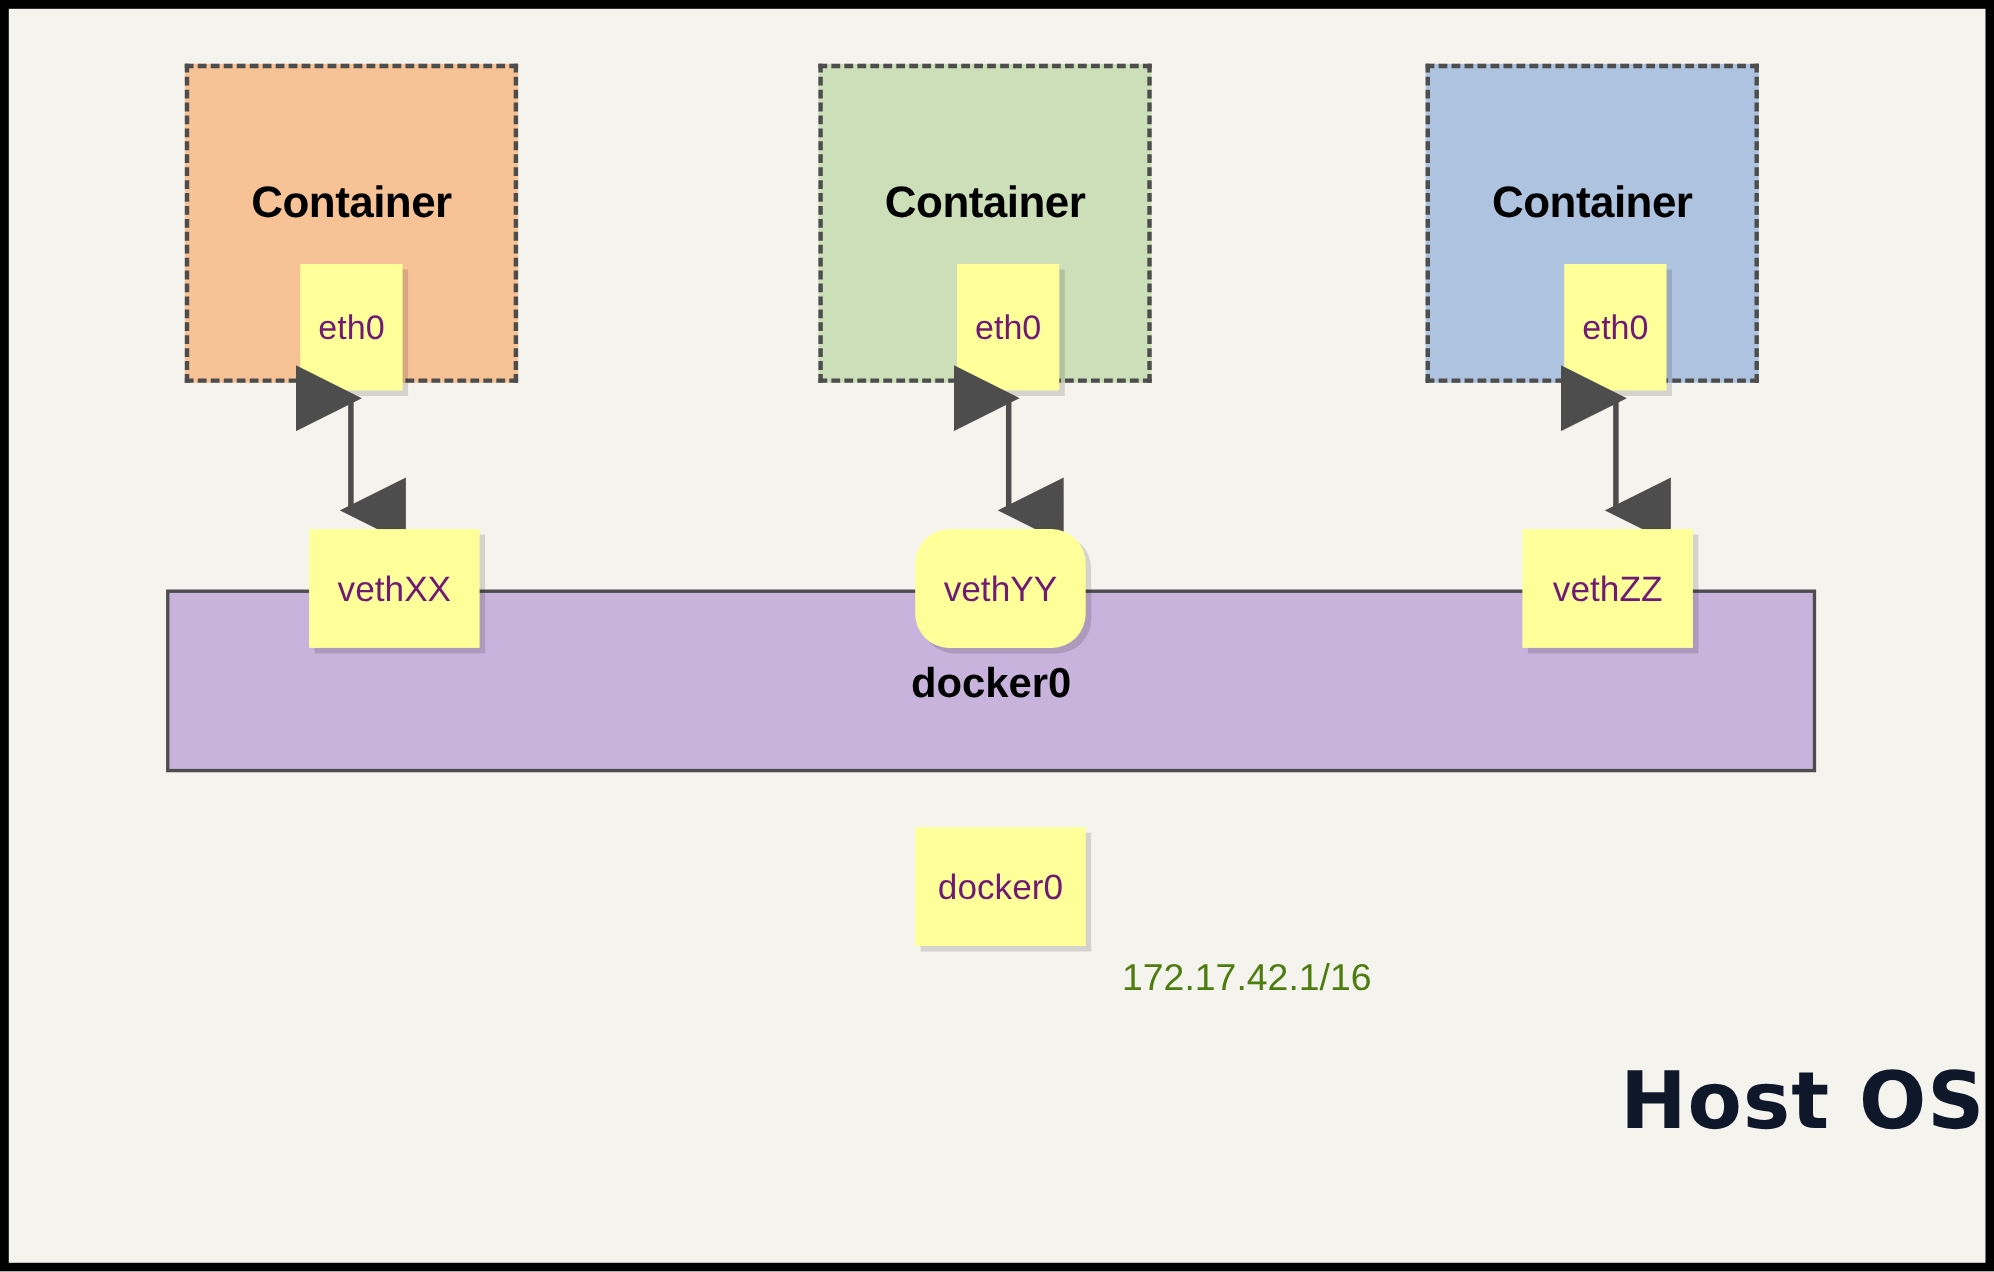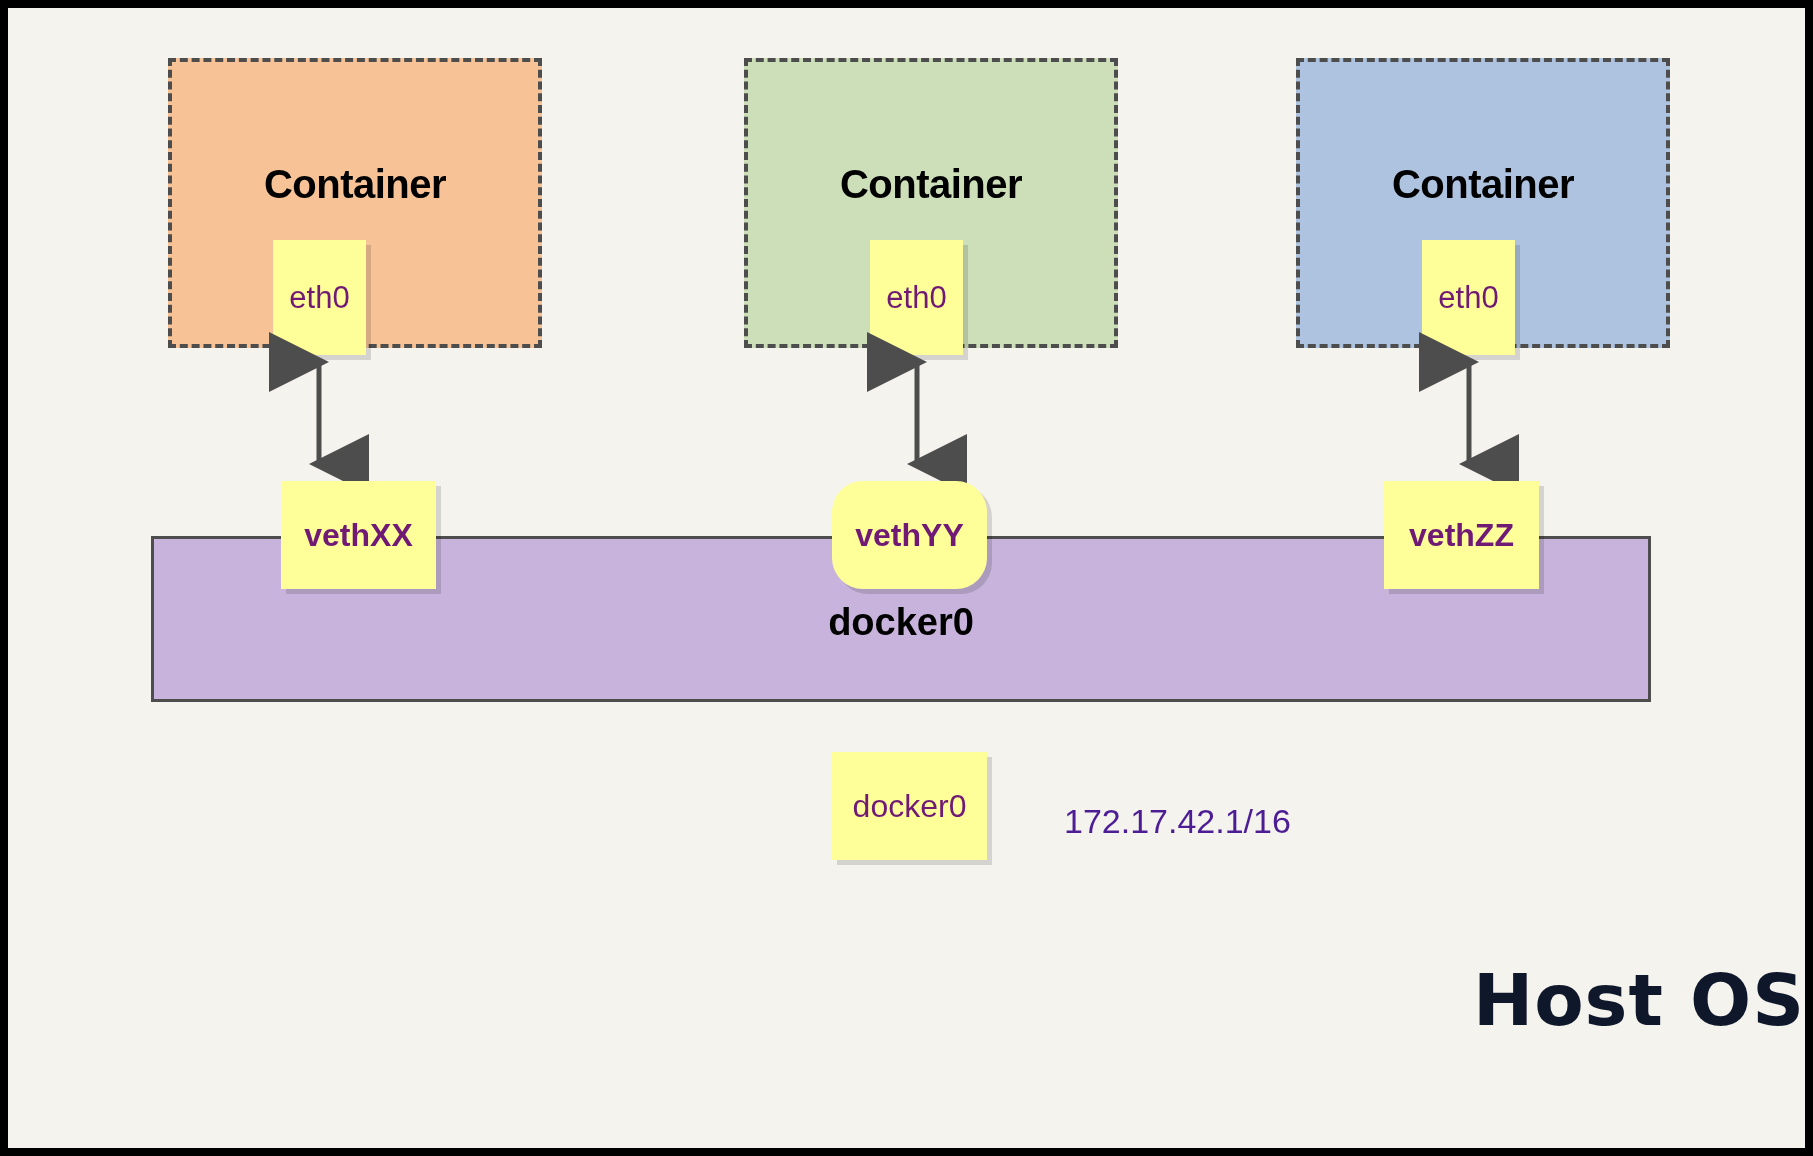--- a/index.html
+++ b/index.html
@@ -17,21 +17,21 @@
     box-sizing: border-box;
     font-family: "Liberation Sans", sans-serif;
     overflow: hidden;
   }
 
   
   .container-box {
     position: absolute;
     border: 4px dashed #4d4d4d;
     box-sizing: border-box;
-    width: 374px;
+    width: 303px;
     height: 290px;
     top: 50px;
   }
   .container-title {
     position: absolute;
     left: 0;
     right: 0;
     top: 100px;
     text-align: center;
     font-size: 40px;
@@ -55,21 +55,20 @@
   }
   .note.eth0 {
     width: 93px;
     height: 115px;
     font-size: 31px;
   }
   .note.veth {
     width: 155px;
     height: 108px;
     font-size: 32px;
-    font-weight: bold;
   }
   .note.docker0-tag {
     width: 155px;
     height: 108px;
     font-size: 32px;
   }
 
   
   #bridge {
     position: absolute;
@@ -95,25 +94,24 @@
   
   .arrow-svg {
     position: absolute;
     overflow: visible;
   }
 
   
   #ip-label {
     position: absolute;
     left: 1012px;
-    top: 794px;
+    top: 862px;
     font-size: 34px;
-    color: #4c1d95;
+    color: #4d7c0f;
     white-space: nowrap;
-    margin-left: 44px;
   }
   #host-os {
     position: absolute;
     left: 0;
     right: 0;
     top: 950px;
     text-align: right;
     font-size: 72px;
     color: #0f172a;
     font-family: "DejaVu Sans", sans-serif;

